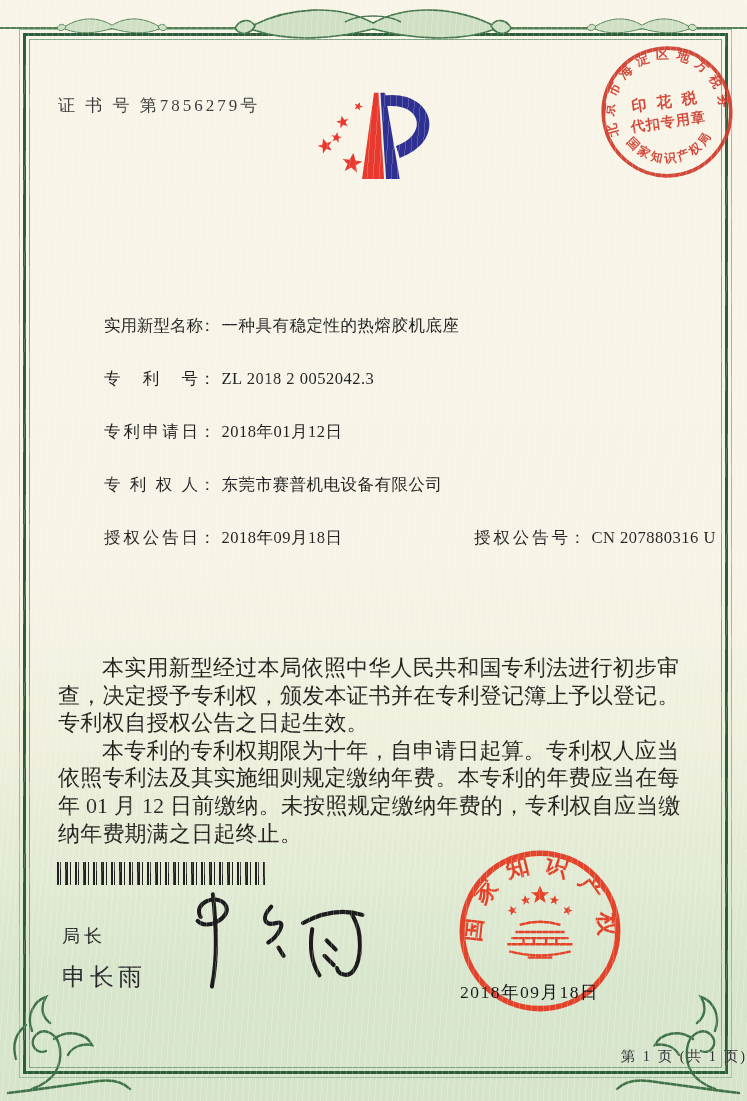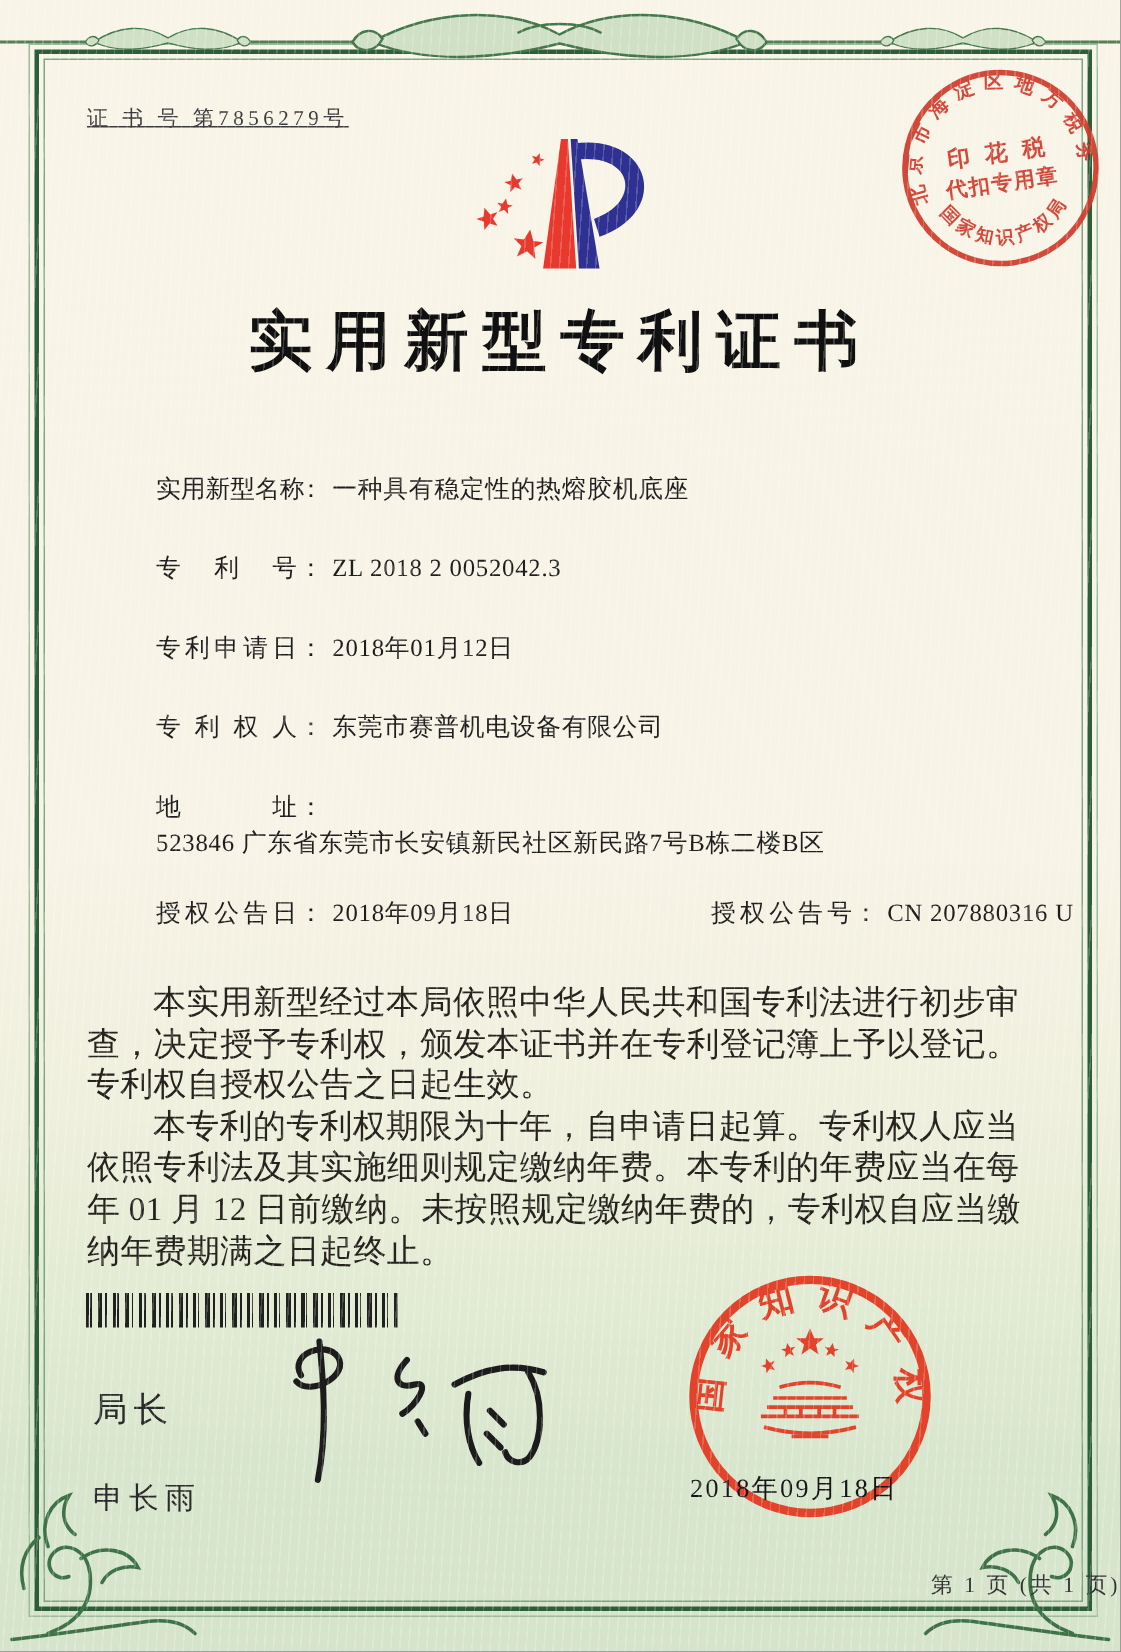--- a/index.html
+++ b/index.html
@@ -16,21 +16,21 @@
   
   .frame-outer{position:absolute;top:29px;left:19px;right:15px;bottom:23px;border:1px solid #9dbb9a;}
   .frame-main {position:absolute;top:33px;left:23px;right:19px;bottom:27px;border:3px solid #2c5e3a;}
   .frame-inner{position:absolute;top:39px;left:29px;right:25px;bottom:33px;border:1px solid #7ea583;}
   
   .top-ornament{position:absolute;top:2px;left:0;width:747px;height:46px;}
   .corner-ornament{position:absolute;width:130px;height:110px;}
   .corner-bl{left:2px;bottom:2px;}
   .corner-br{right:2px;bottom:2px;transform:scaleX(-1);}
   
-  .cert-no{position:absolute;left:58px;top:70px;font-size:14px;letter-spacing:3px;color:#3b3b3b;text-decoration:underline;}
+  .cert-no{position:absolute;left:58px;top:94px;font-size:17px;letter-spacing:3px;color:#3b3b3b;}
   .logo{position:absolute;left:296px;top:84px;width:156px;height:112px;}
   .title{position:absolute;left:0;top:199px;width:100%;text-align:center;
          font-size:43px;font-weight:700;letter-spacing:9px;color:#101010;}
   .tax-stamp{position:absolute;left:597px;top:42px;width:140px;height:140px;transform:rotate(-8deg);opacity:.92;}
   
   .fields{position:absolute;left:58px;top:314px;right:46px;font-size:16.5px;}
   .frow{margin-bottom:30px;line-height:23px;white-space:nowrap;margin-left:46px;}
   .frow.addr{white-space:normal;margin-bottom:22px;}
   .flabel{display:inline-block;width:94px;text-align:justify;text-align-last:justify;vertical-align:top;}
   .fcolon{display:inline-block;margin:0 6px 0 1px;vertical-align:top;}
@@ -39,22 +39,22 @@
   .grant-row{position:relative;}
   .grant-no{position:absolute;left:370px;top:0;}
   
   .body-text{position:absolute;left:58px;right:50px;top:654px;}
   .body-text p{margin:0;text-indent:2em;font-size:22px;line-height:27.6px;
                letter-spacing:.2px;color:#26231f;}
   
   .barcode{position:absolute;left:57px;top:862px;width:208px;height:23px;
     background:repeating-linear-gradient(90deg,#20201e 0 2px,transparent 2px 3px,#20201e 3px 4px,
       transparent 4px 8px,#20201e 8px 11px,transparent 11px 13px,#20201e 13px 14px,transparent 14px 18px);}
-  .director-title{position:absolute;left:62px;top:924px;font-size:23px;letter-spacing:4px;color:#2a2a2a;}
-  .director-name {position:absolute;left:62px;top:985px;font-size:20px;letter-spacing:4px;color:#2a2a2a;}
+  .director-title{position:absolute;left:62px;top:924px;font-size:18px;letter-spacing:4px;color:#2a2a2a;}
+  .director-name {position:absolute;left:62px;top:961px;font-size:24px;letter-spacing:4px;color:#2a2a2a;}
   .signature{position:absolute;left:172px;top:884px;width:215px;height:118px;}
   .seal{position:absolute;left:448px;top:845px;width:184px;height:176px;}
   .seal-date{position:absolute;left:460px;top:980px;font-size:17.5px;letter-spacing:1.5px;color:#151515;}
   .footer{position:absolute;left:0;top:1047px;width:100%;text-align:right;
           font-size:14.5px;letter-spacing:2px;color:#333;}
 </style>
 </head>
 <body>
 
 <div class="page">
@@ -127,37 +127,33 @@
     <text font-size="12.5" fill="#cf3a2b" font-weight="bold" letter-spacing="6">
       <textPath href="#taxTop" startOffset="2">北京市海淀区地方税务局</textPath>
     </text>
     <text x="67" y="62" text-anchor="middle" font-size="14.5" font-weight="bold" fill="#cf3a2b" letter-spacing="3">印 花 税</text>
     <text x="67" y="81" text-anchor="middle" font-size="13.5" font-weight="bold" fill="#cf3a2b" letter-spacing="1">代扣专用章</text>
     <text font-size="11.5" fill="#cf3a2b" font-weight="bold" letter-spacing="2.5">
       <textPath href="#taxBottom" startOffset="3">国家知识产权局</textPath>
     </text>
   </svg>
 
-  <div class="title">实用新型专利证书</div>
 
   <div class="fields">
     <div class="frow">
       <span class="flabel">实用新型名称</span><span class="fcolon">：</span><span class="fvalue">一种具有稳定性的热熔胶机底座</span>
     </div>
     <div class="frow">
       <span class="flabel">专利号</span><span class="fcolon">：</span><span class="fvalue">ZL 2018 2 0052042.3</span>
     </div>
     <div class="frow">
       <span class="flabel">专利申请日</span><span class="fcolon">：</span><span class="fvalue">2018年01月12日</span>
     </div>
     <div class="frow">
       <span class="flabel">专利权人</span><span class="fcolon">：</span><span class="fvalue">东莞市赛普机电设备有限公司</span>
-    </div>
-    <div class="frow addr">
-      <span class="flabel">地址</span><span class="fcolon">：</span><span class="fvalue">523846 广东省东莞市长安镇新民社区新民路7号B栋二楼B区</span>
     </div>
     <div class="frow grant-row">
       <span class="flabel">授权公告日</span><span class="fcolon">：</span><span class="fvalue">2018年09月18日</span>
       <span class="grant-no">
         <span class="flabel">授权公告号</span><span class="fcolon">：</span><span class="fvalue">CN 207880316 U</span>
       </span>
     </div>
   </div>
 
   <div class="body-text">

